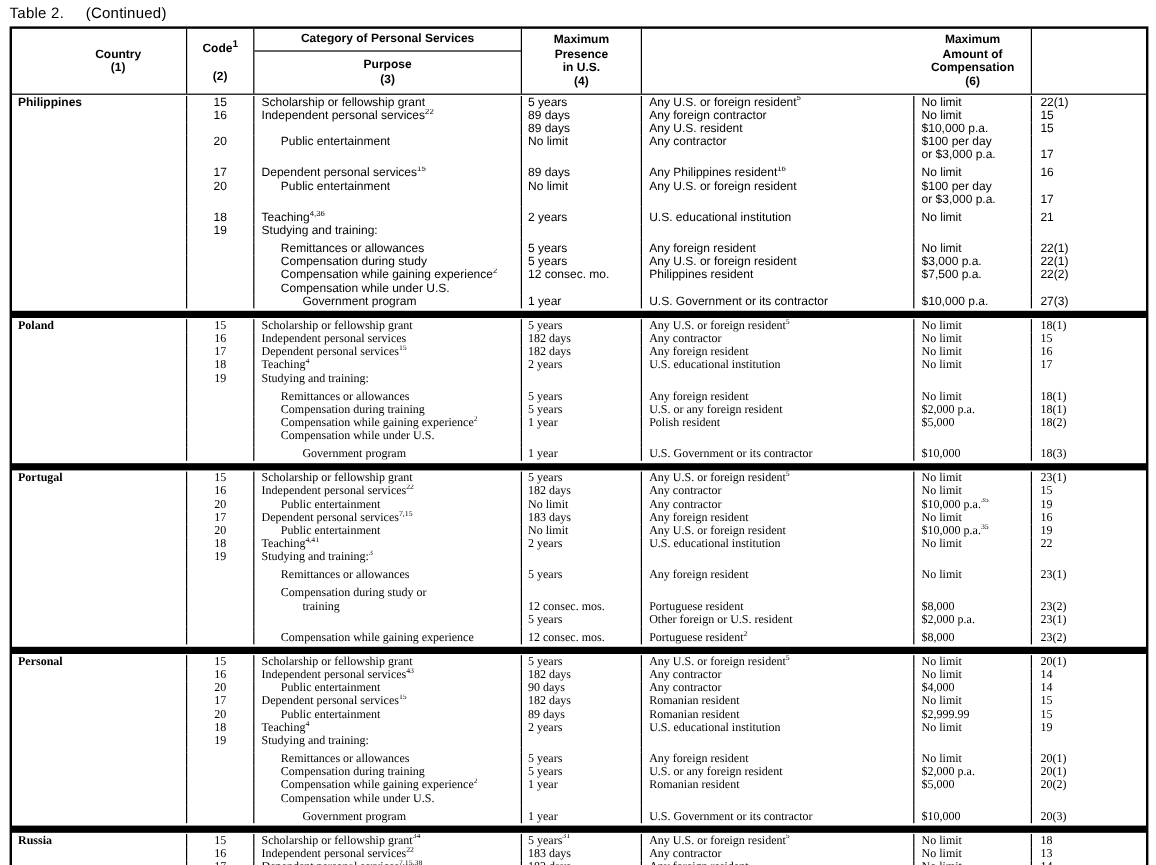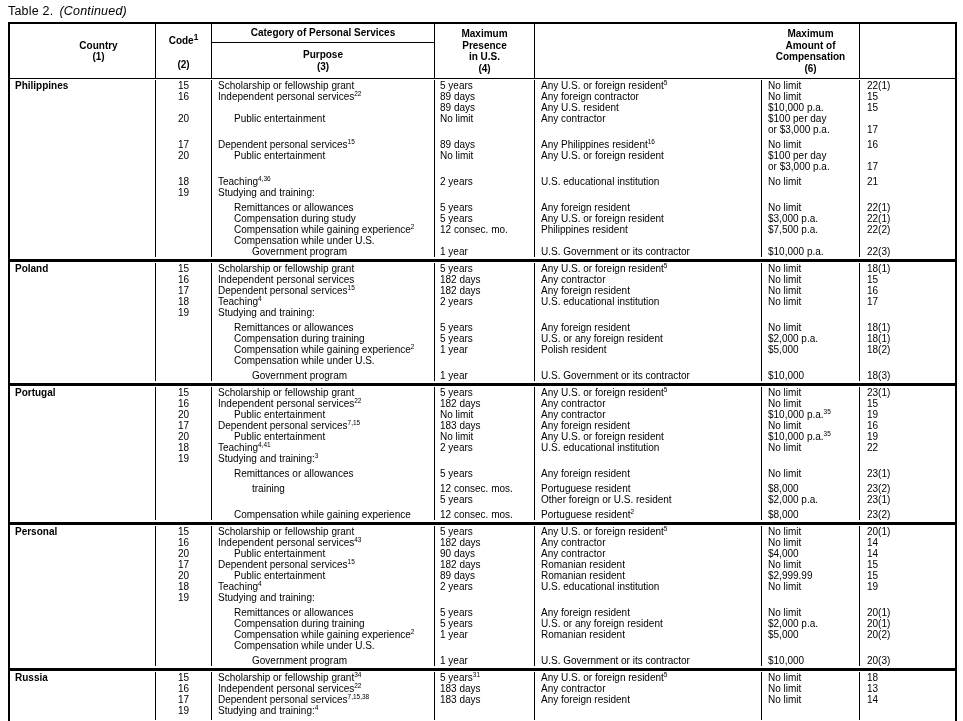--- a/index.html
+++ b/index.html
@@ -4,21 +4,21 @@
 <style>
   * { box-sizing: border-box; margin: 0; padding: 0; }
   html,body { background:#fff; }
   body {
     width: 963px; height: 721px; overflow: hidden;
     font-family: "Liberation Sans", "DejaVu Sans", sans-serif;
     color:#000;
   }
   .page { padding: 2px 6px 0 8px; }
   .title { font-size: 12.5px; margin: 2px 0 4px 0; letter-spacing: .2px; }
-  .title .cont { font-style: italic; margin-left: 6px; text-align: center; }
+  .title .cont { margin-left: 18px; text-align: center; }
 
   .table { border: 2px solid #000; width: 949px; background:#fff; }
 
   
   .hdr, .row {
     display: grid;
     grid-template-columns: 146px 56px 223px 100px 227px 98px 93px;
   }
 
   
@@ -31,21 +31,21 @@
   .c-country { grid-column:1; grid-row:1/3;padding-left:32px; }
   .c-code    { grid-column:2; grid-row:1/3;gap:12px; }
   .c-category{ grid-column:3; grid-row:1; border-bottom:1px solid #000; }
   .c-purpose { grid-column:3; grid-row:2; }
   .c-presence{ grid-column:4; grid-row:1/3; }
   .c-payer   { grid-column:5; grid-row:1/3; }
   .c-comp    { grid-column:6; grid-row:1/3; }
   .c-cite    { grid-column:7; grid-row:1/3; border-right:none; }
 
   
-  .section + .section { border-top: 3px solid #000000; }
+  .section + .section { border-top: 6px solid #000000; font-family: Liberation Serif, serif; }
   .section { padding: 1px 0 2px 0; }
   .row { min-height: 11px; }
   .row.spacer { height: 4px; min-height: 4px; }
   .cell {
     border-right: 1px solid #000;
     display:flex; align-items:flex-start;
     font-size: 10px; line-height: 11px;
     white-space: nowrap; overflow:hidden;
   }
   .cell.cite { border-right:none; padding-left:7px; }
@@ -396,21 +396,21 @@
               <span class="leader"></span>
             </div>
             <div class="cell payer">
               <span class="txt">U.S. Government or its contractor</span>
               <span class="leader"></span>
             </div>
             <div class="cell comp">
               <span class="txt">$10,000 p.a.</span>
               <span class="leader"></span>
             </div>
-            <div class="cell cite">22(3)</div>
+            <div class="cell cite">27(3)</div>
           </div>
         </div>
         <div class="section">
           <div class="row">
             <div class="cell country">
               <span>Poland</span>
             </div>
             <div class="cell code">15</div>
             <div class="cell purpose">
               <span class="txt">Scholarship or fellowship grant</span>
@@ -785,20 +785,31 @@
             <div class="cell comp">
               <span class="txt">No limit</span>
               <span class="leader"></span>
             </div>
             <div class="cell cite">23(1)</div>
           </div>
           <div class="row spacer">
             <div class="cell country"></div>
             <div class="cell code"></div>
             <div class="cell purpose"></div>
+            <div class="cell presence"></div>
+            <div class="cell payer"></div>
+            <div class="cell comp"></div>
+            <div class="cell cite"></div>
+          </div>
+          <div class="row">
+            <div class="cell country"></div>
+            <div class="cell code"></div>
+            <div class="cell purpose ind1">
+              <span class="txt">Compensation during study or</span>
+            </div>
             <div class="cell presence"></div>
             <div class="cell payer"></div>
             <div class="cell comp"></div>
             <div class="cell cite"></div>
           </div>
           <div class="row">
             <div class="cell country"></div>
             <div class="cell code"></div>
             <div class="cell purpose ind2">
               <span class="txt">training</span>

